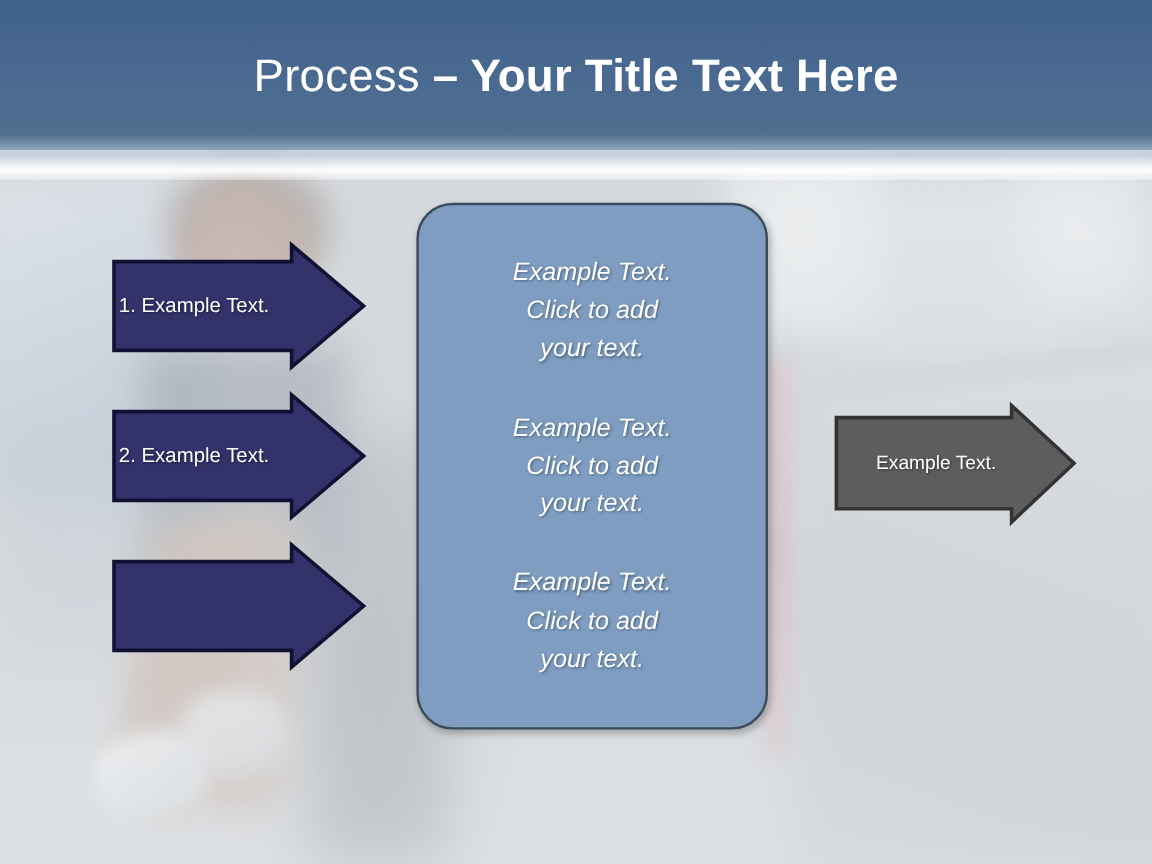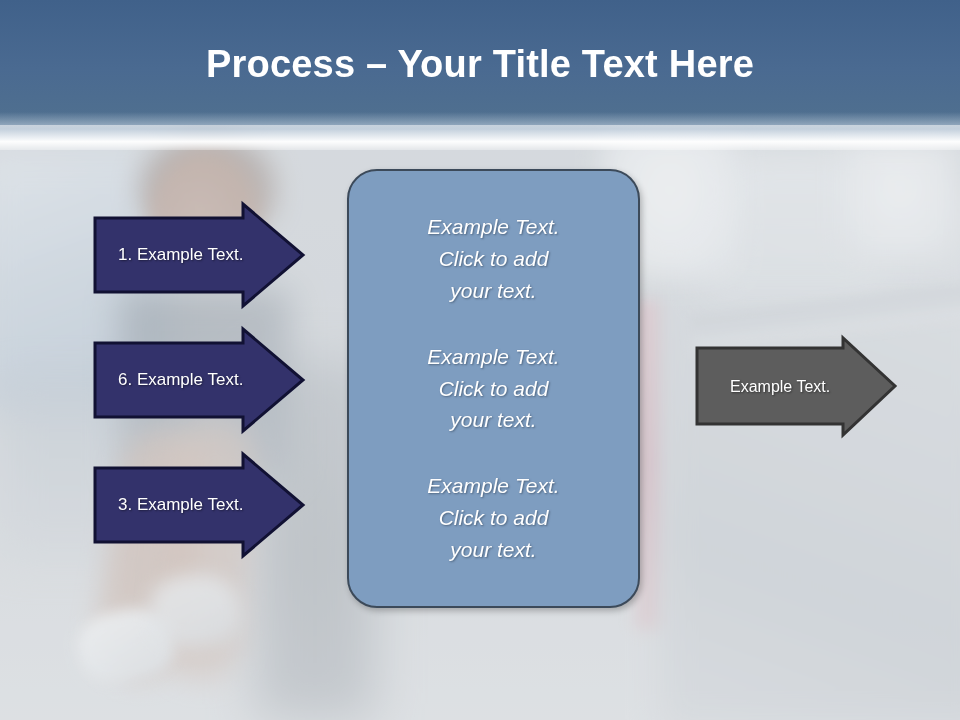--- a/index.html
+++ b/index.html
@@ -210,21 +210,21 @@
     position: absolute;
     left: 0; top: 44px;
     width: 960px;
     text-align: center;
     color: #ffffff;
     font-size: 38px;
     letter-spacing: .2px;
     line-height: 1.1;
     white-space: pre;
   }
-  .title .t-bold { font-weight: bold; }
+  .title .t-bold { font-weight: normal; }
   .title .t-rest { font-weight: bold; }
 
   
   .arrow {
     position: absolute;
     display: flex;
     align-items: center;
     justify-content: flex-start;
   }
   .arrow svg {
@@ -236,21 +236,21 @@
     position: relative;
     color: #ffffff;
     font-size: 17px;
     text-shadow: 1px 1px 2px rgba(0,0,0,0.45);
     white-space: nowrap;
   }
 
   .arrow-blue-1 { left: 93px; top: 202px; width: 212px; height: 106px; }
   .arrow-blue-2 { left: 93px; top: 327px; width: 212px; height: 106px; }
   .arrow-blue-3 { left: 93px; top: 452px; width: 212px; height: 106px; }
-  .arrow-blue .arrow-label { padding-left: 25px; }
+  .arrow-blue .arrow-label { padding-left: 6px; }
 
   .arrow-gray { left: 695px; top: 336px; width: 202px; height: 101px; }
   .arrow-gray .arrow-label { padding-left: 35px; font-size: 16px; }
 
   
   .center-box {
     position: absolute;
     left: 347px; top: 169px;
     width: 293px; height: 439px;
     background: #7e9dc0;
@@ -311,28 +311,27 @@
     <svg width="212" height="106" viewBox="0 0 212 106">
       <polygon points="2,16 150,16 150,2 210,53 150,104 150,90 2,90" fill="#33326b" stroke="#111133" stroke-width="3" stroke-linejoin="miter"></polygon>
     </svg>
     <span class="arrow-label">1. Example Text.</span>
   </div>
 
   <div class="arrow arrow-blue arrow-blue-2">
     <svg width="212" height="106" viewBox="0 0 212 106">
       <polygon points="2,16 150,16 150,2 210,53 150,104 150,90 2,90" fill="#33326b" stroke="#111133" stroke-width="3" stroke-linejoin="miter"></polygon>
     </svg>
-    <span class="arrow-label">6. Example Text.</span>
+    <span class="arrow-label">2. Example Text.</span>
   </div>
 
   <div class="arrow arrow-blue arrow-blue-3">
     <svg width="212" height="106" viewBox="0 0 212 106">
       <polygon points="2,16 150,16 150,2 210,53 150,104 150,90 2,90" fill="#33326b" stroke="#111133" stroke-width="3" stroke-linejoin="miter"></polygon>
     </svg>
-    <span class="arrow-label">3. Example Text.</span>
   </div>
 
   <div class="center-box">
     <p class="cb-para">Example Text.
 Click  to add
 your text.</p>
     <div class="cb-gap"></div>
     <p class="cb-para">Example Text.
 Click  to add
 your text.</p>

